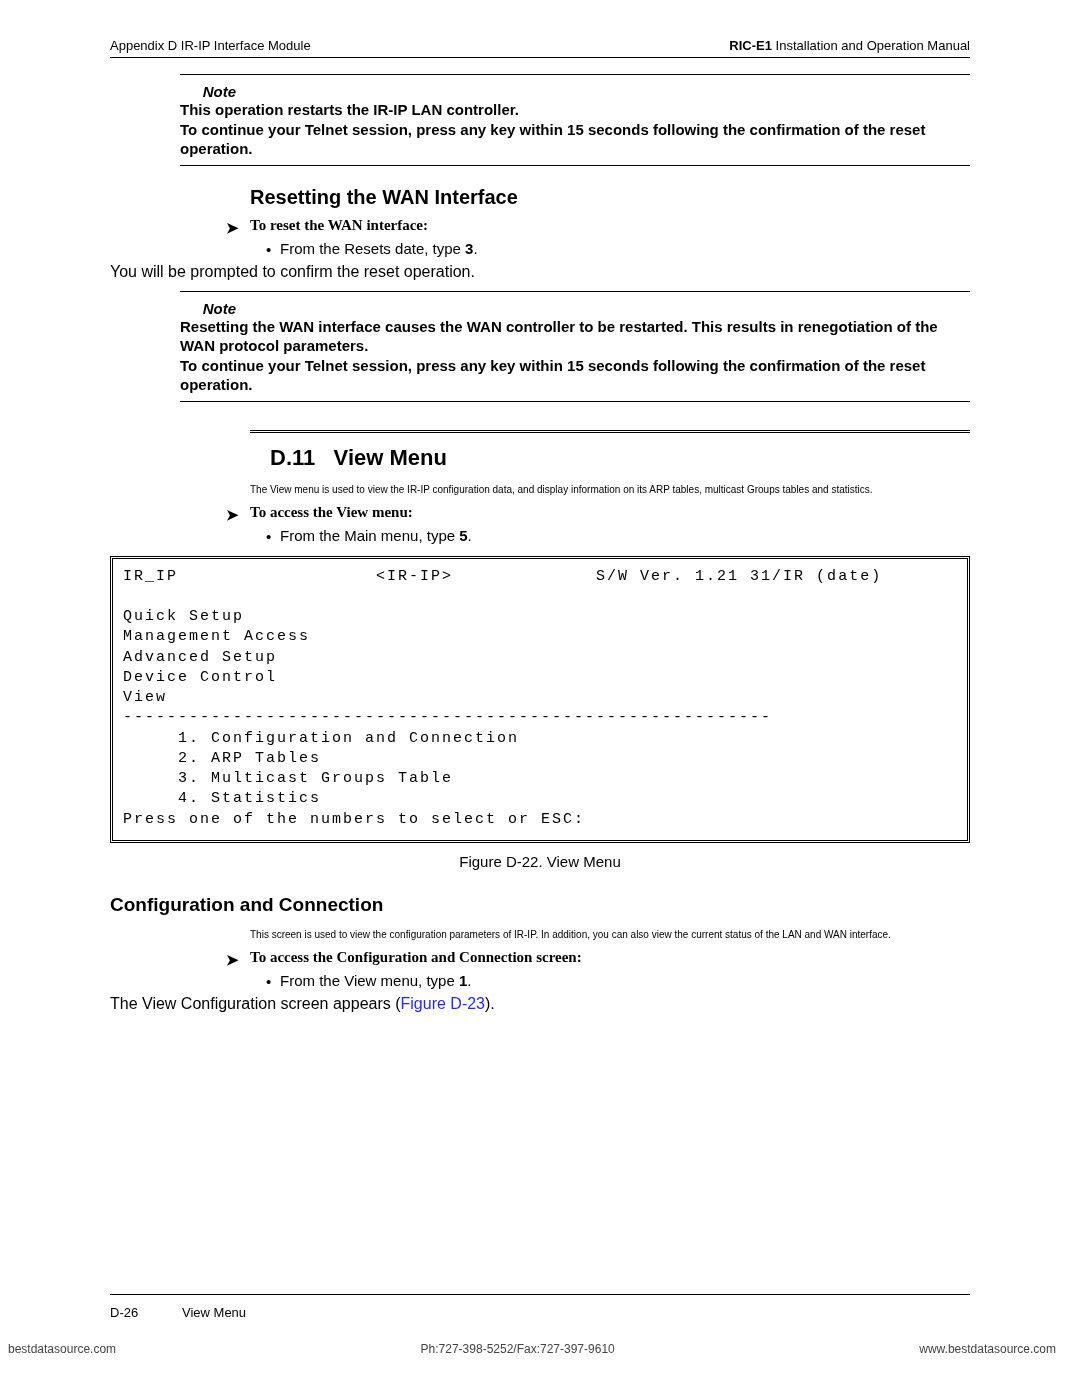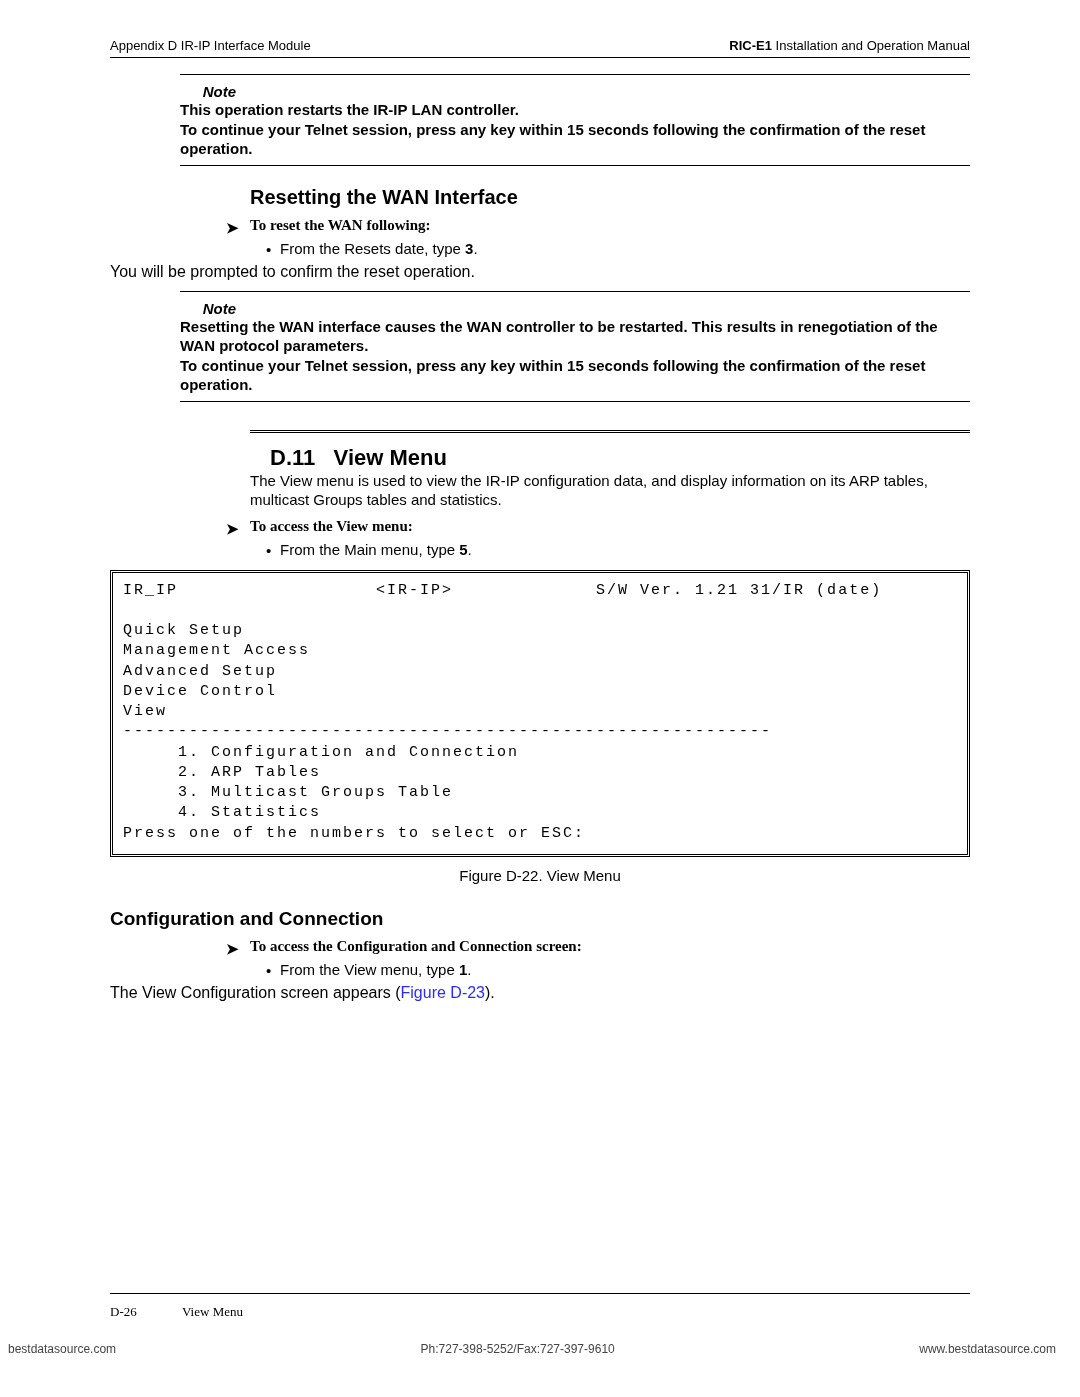--- a/index.html
+++ b/index.html
@@ -98,22 +98,23 @@
   }
   .h2 {
     font-family: 'Lucida Sans', 'Segoe UI', sans-serif;
     font-weight: bold;
     font-size: 22px;
     margin-left: 160px;
     margin-top: 4px;
   }
   .body-p {
     font-family: Arial, Helvetica, sans-serif;
-    font-size: 15px;
+    font-size: 10px;
     margin-left: 140px;
+    margin-top: 12px;
     line-height: 1.3;
   }
   .figlink { color: #2a2aff; }
   .menu-box {
     border: 3px double #000;
     margin: 12px 0 0 0;
     padding: 8px 10px 10px 10px;
     font-family: 'Courier New', monospace;
     font-size: 15px;
     letter-spacing: 2px;
@@ -133,21 +134,21 @@
     margin-top: 24px;
   }
   .footer-inner {
     position: absolute;
     bottom: 40px;
     left: 110px;
     right: 110px;
     border-top: 1px solid #000;
     padding-top: 10px;
     display: flex;
-    font-family: Liberation Serif, serif;
+    font-family: Liberation Sans, sans-serif;
     font-size: 13px;
   }
   .footer-inner .pn { width: 72px; }
   .footer-inner .ft { }
   .site-footer {
     position: absolute;
     bottom: 4px;
     left: 0;
     right: 16px;
     display: flex;
@@ -173,21 +174,21 @@
   <div class="note-block">
     <div class="note-label">Note</div>
     <div class="note-text" style="white-space: pre-line;">This operation restarts the IR-IP LAN controller.
 To continue your Telnet session, press any key within 15 seconds following the confirmation of the reset operation.</div>
   </div>
 
   <div class="h3">Resetting the WAN Interface</div>
 
   <div class="proc-head">
     <span class="proc-arrow">➤</span>
-    <span>To reset the WAN following:</span>
+    <span>To reset the WAN interface:</span>
   </div>
 
   <div class="bullet-line">
     <span class="bullet-dot">•</span>
     <span>From the Resets date, type </span><b>3</b><span>.</span>
   </div>
   <div class="indent-line">You will be prompted to confirm the reset operation.</div>
 
   <div class="note-block" style="margin-top:10px;">
     <div class="note-label">Note</div>
@@ -224,20 +225,21 @@
      <span>1. Configuration and Connection</span>
      <span>2. ARP Tables</span>
      <span>3. Multicast Groups Table</span>
      <span>4. Statistics</span>
 <span>Press one of the numbers to select or ESC:</span></div>
 
   <div class="fig-caption">Figure D-22.  View Menu</div>
 
   <div class="h2b">Configuration and Connection</div>
 
+  <div class="body-p">This screen is used to view the configuration parameters of IR-IP. In addition, you can also view the current status of the LAN and WAN interface.</div>
 
   <div class="proc-head" style="margin-top:8px;">
     <span class="proc-arrow">➤</span>
     <span>To access the Configuration and Connection screen:</span>
   </div>
 
   <div class="bullet-line">
     <span class="bullet-dot">•</span>
     <span>From the View menu, type </span><b>1</b><span>.</span>
   </div>

